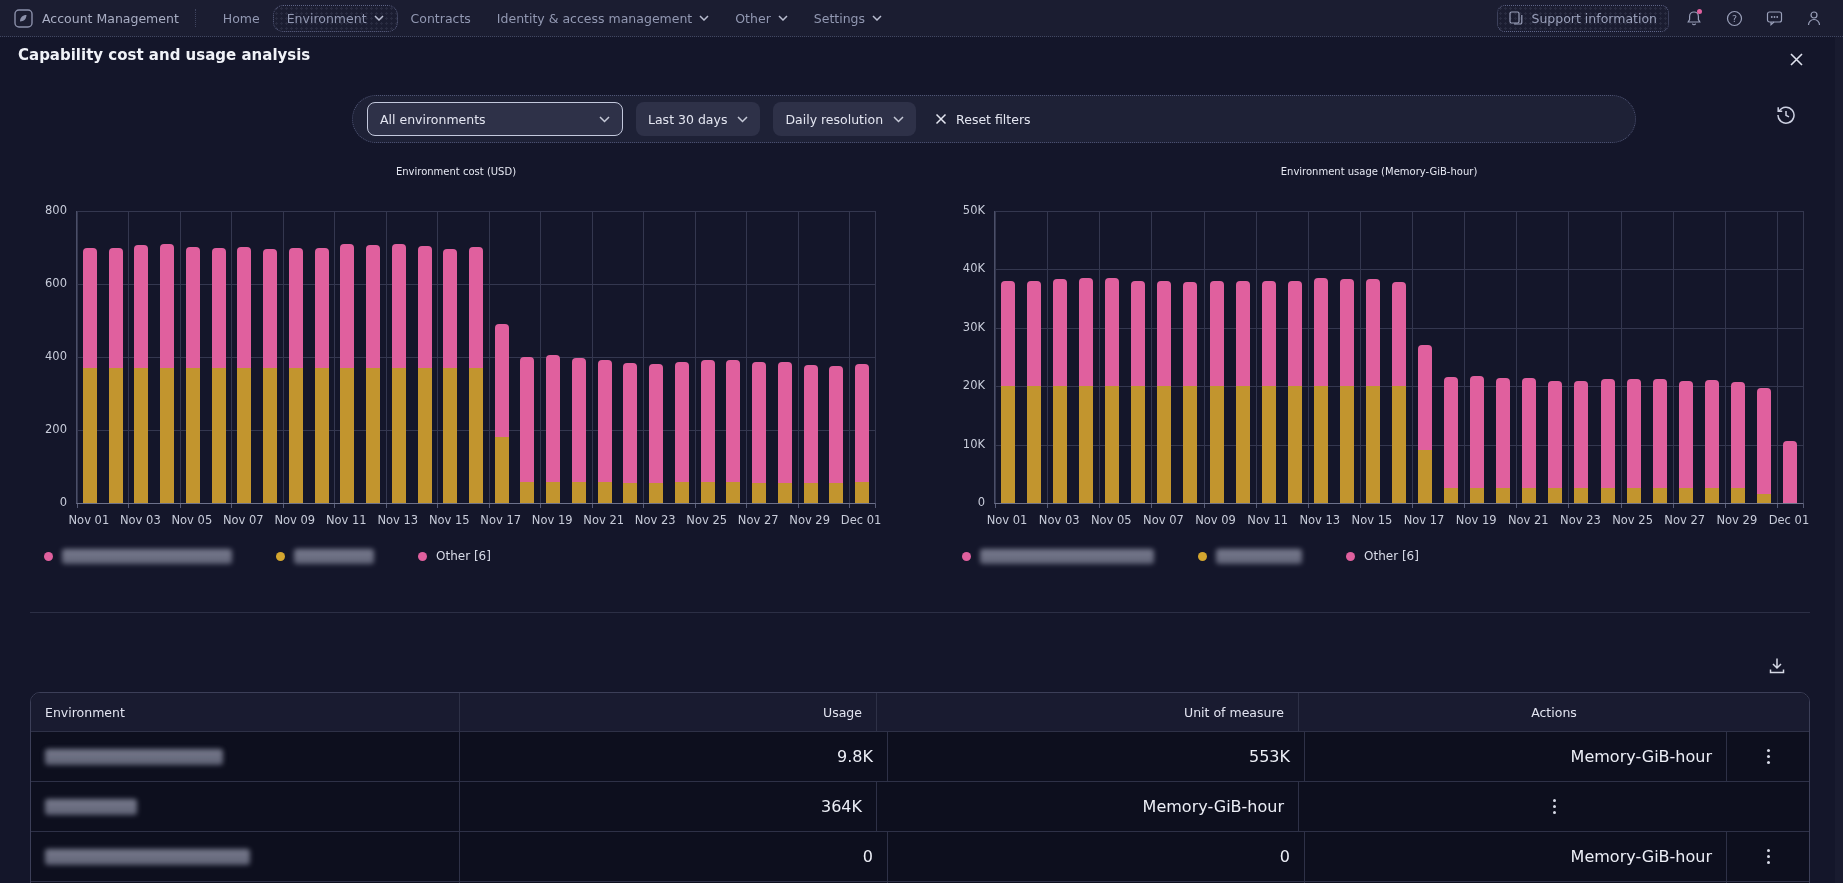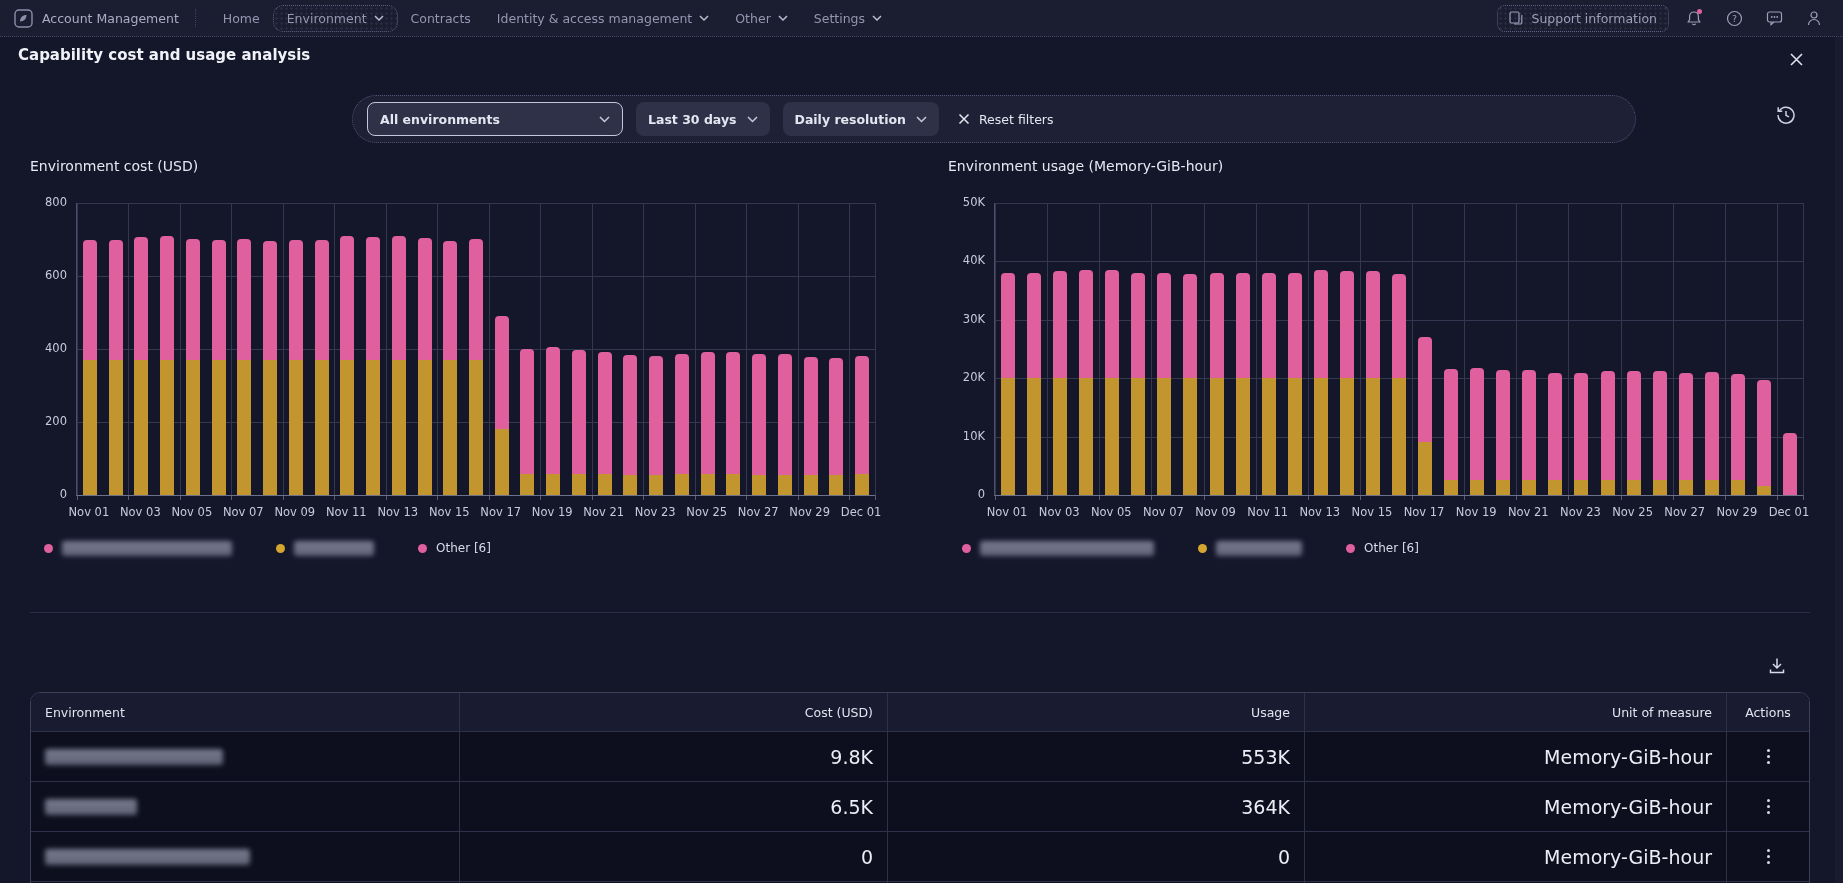--- a/index.html
+++ b/index.html
@@ -34,35 +34,35 @@
     display:flex; align-items:center; justify-content:center; color:#dfe2ee; cursor:pointer; }
 
   
   .filterbar {
     position:absolute; left:352px; top:95px; width:1284px; height:48px;
     background:#1e2136; border:1px dotted rgba(140,148,195,.45); border-radius:24px;
     display:flex; align-items:center; gap:13px; padding:0 14px; font-size:12.5px;
   }
   .pill {
     height:34px; background:#2e3148; border-radius:8px; display:flex; align-items:center;
-    gap:10px; padding:0 12px; color:#e4e6f1; cursor:pointer; justify-content:space-between;font-weight:bold;
+    gap:10px; padding:0 12px; color:#e4e6f1; cursor:pointer; justify-content:space-between;
   }
   .pill.selected { border:1px solid #c3c8dc; }
   .pill-env { width:256px; }
   .pill-cap { width:428px; }
   .reset-btn { display:flex; align-items:center; gap:9px; color:#e4e6f1; cursor:pointer; padding:0 6px; }
   .history-btn { position:absolute; right:42px; top:100px; width:30px; height:30px;
     display:flex; align-items:center; justify-content:center; color:#cdd1e2; cursor:pointer; }
 
   
   .charts { position:absolute; left:30px; top:150px; width:1780px; display:flex; justify-content:space-between; }
   .chart { display:flex; flex-direction:column; }
   .chart-1 { width:852px; }
   .chart-2 { width:862px; }
-  .chart-title { text-align:left; font-size:14px; color:#e6e8f2; margin-top:8px; height:20px; }
+  .chart-title { text-align:center; font-size:10px; color:#e6e8f2; margin-top:16px; height:20px; }
   .plot-wrap { display:flex; margin-top:25px; }
   .ylabels { width:46px; position:relative; }
   .ylab { position:absolute; right:9px; font-size:11.5px; color:#c7cbd9; }
   .plot { position:relative; height:293px;
     border-left:1px solid #4b4f68; border-right:1px solid #3a3d55; border-bottom:1px solid #6d718a; }
   .chart-1 .plot { width:800px; }
   .chart-2 .plot { width:810px; }
   .hgrid { position:absolute; left:0; right:0; height:1px; background:#34374f; }
   .vgrid { position:absolute; top:0; bottom:0; width:1px; background:#34374f; }
   .tick { position:absolute; bottom:-5px; width:1px; height:4px; background:#565a75; }
@@ -80,21 +80,21 @@
   
   .divider { position:absolute; top:612px; left:30px; width:1780px; height:1px; background:#2c2f45; }
   .download-btn { position:absolute; right:52px; top:652px; width:28px; height:28px;
     display:flex; align-items:center; justify-content:center; color:#d6d9e6; cursor:pointer; }
 
   
   .table { position:absolute; left:30px; top:692px; width:1780px; height:240px;
     border:1px solid #3c3f58; border-radius:10px 10px 0 0; overflow:hidden; background:#0d0f1e; }
   .t-row { display:flex; }
   .t-head { height:38px; background:#191b30; font-size:12.5px; color:#e2e4f0; }
-  .t-body-row { height:50px; background:#0d0f1e; border-top:1px solid #2e3147; font-size:19px; color:#eceef6; }
+  .t-body-row { height:50px; background:#0d0f1e; border-top:1px solid #2e3147; font-size:16px; color:#eceef6; }
   .t-cell { display:flex; align-items:center; padding:0 14px; border-right:1px solid #2e3147; }
   .t-cell:last-child { border-right:none; }
   .c-env { width:429px; }
   .c-cost { width:428px; justify-content:flex-end; }
   .c-usage { width:417px; justify-content:flex-end; }
   .c-unit { width:422px; justify-content:flex-end; }
   .c-act { flex:1; justify-content:center; padding:0 6px; }
   .kebab { display:flex; flex-direction:column; gap:3px; cursor:pointer; padding:6px; }
   .kebab i { width:3px; height:3px; border-radius:50%; background:#d6d9e6; }
 
@@ -559,21 +559,20 @@
     <svg width="20" height="20" viewBox="0 0 20 20">
         <path d="M10 2.5v9M6 8l4 4 4-4" fill="none" stroke="#d6d9e6" stroke-width="1.5"></path>
         <path d="M3.5 13.5v3h13v-3" fill="none" stroke="#d6d9e6" stroke-width="1.5"></path>
       </svg>
   </span>
 </div>
 
 <div class="table">
   <div class="t-row t-head">
     <div class="t-cell c-env">Environment</div>
-    <div class="t-cell c-cost">Cost (USD)</div>
     <div class="t-cell c-usage">Usage</div>
     <div class="t-cell c-unit">Unit of measure</div>
     <div class="t-cell c-act">Actions</div>
   </div>
   <div id="table-body">
       <div class="t-row t-body-row">
         <div class="t-cell c-env">
           <div class="redact" style="width: 178px;"></div>
         </div>
         <div class="t-cell c-cost">9.8K</div>
@@ -584,21 +583,20 @@
             <i></i>
             <i></i>
             <i></i>
           </div>
         </div>
       </div>
       <div class="t-row t-body-row">
         <div class="t-cell c-env">
           <div class="redact" style="width: 92px;"></div>
         </div>
-        <div class="t-cell c-cost">6.5K</div>
         <div class="t-cell c-usage">364K</div>
         <div class="t-cell c-unit">Memory-GiB-hour</div>
         <div class="t-cell c-act">
           <div class="kebab">
             <i></i>
             <i></i>
             <i></i>
           </div>
         </div>
       </div>

